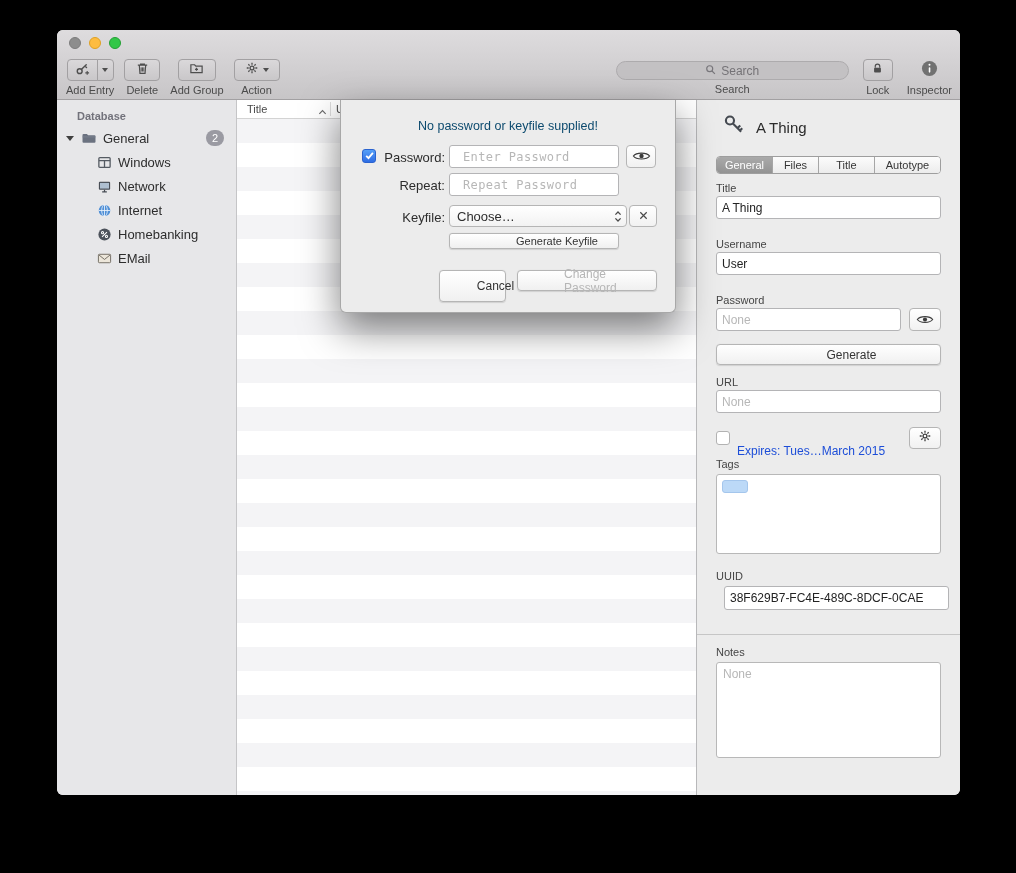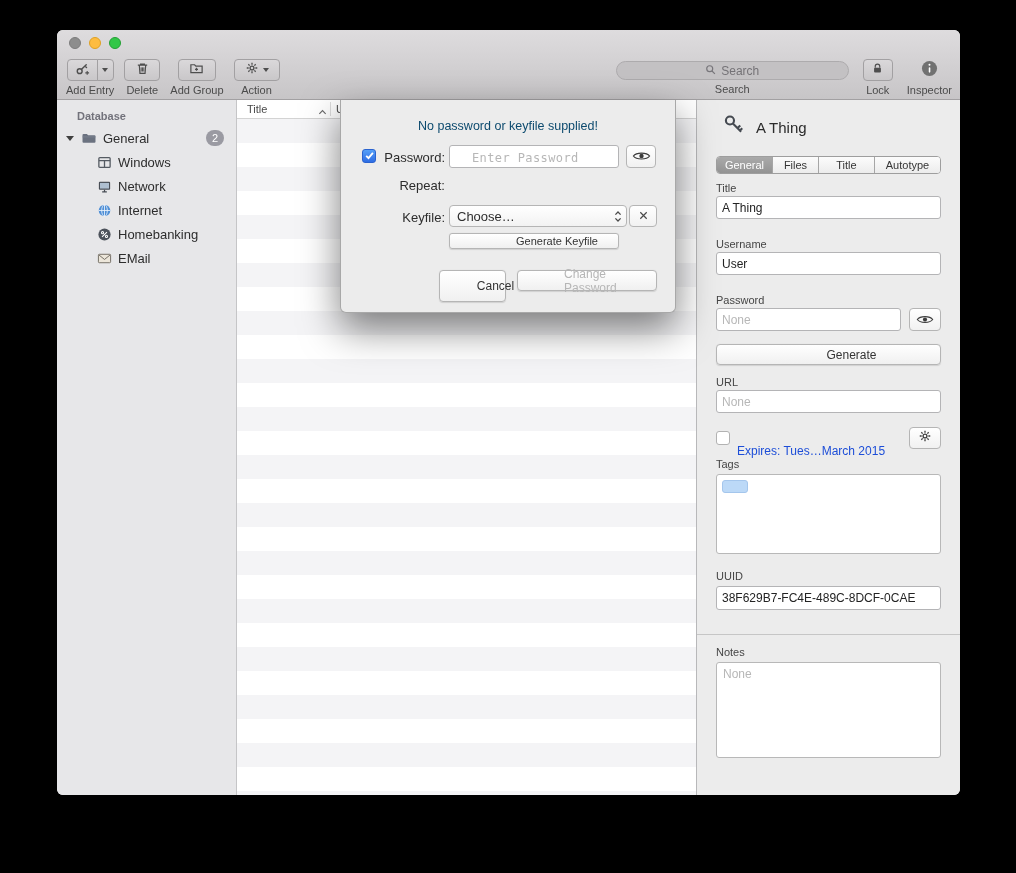--- a/index.html
+++ b/index.html
@@ -72,21 +72,21 @@
     border-radius:0 0 6px 6px; box-shadow:0 16px 38px rgba(0,0,0,.5); }
   .sheet-msg { position:absolute; top:19px; left:0; right:0; text-align:center;
     font-size:12.5px; color:#0c4a6e; }
   .sheet-label { position:absolute; left:38px; width:66px; text-align:right;
     font-size:13px; color:#2c2c2c; }
   .checkbox { width:14px; height:14px; border-radius:3px;
     display:flex; align-items:center; justify-content:center; }
   .checkbox.on { background:linear-gradient(#55a0f8,#2e6de4); border:1px solid #2a63cf; }
   .checkbox.off { background:#fff; border:1px solid #b2b2b2; }
   .field { background:#fff; border:1px solid #b4b4b6; border-radius:3px;
-    font-size:16px; color:#3b82f6; padding:0 22px; font-family:"Liberation Sans", sans-serif; outline:none; }
+    font-size:13px; color:#3b82f6; padding:0 13px; font-family:"Liberation Sans", sans-serif; outline:none; }
   .field.mono::placeholder { font-family:"DejaVu Sans Mono", monospace; font-size:12px;
     color:#b7b7b7; letter-spacing:.4px; }
   .field::placeholder { color:#b7b7b7; }
   .pushbtn { background:linear-gradient(#ffffff,#f0f0f0); border:1px solid #b5b5b5;
     border-radius:4px; font-size:12px; color:#333; box-shadow:0 .5px 1px rgba(0,0,0,.12);
     display:flex; align-items:center; justify-content:center;
     font-family:"Liberation Sans", sans-serif; cursor:default;padding-left:46px; }
   .pushbtn.disabled { color:#b6b6b6; }
   .popup { position:absolute; left:108px; top:105px; width:178px; height:22px;
     background:linear-gradient(#ffffff,#f2f2f2); border:1px solid #b5b5b5; border-radius:4px;
@@ -394,21 +394,21 @@
             </svg>
         </span>
       </span>
 
       <div class="ilabel" style="top:358px">Tags</div>
       <div class="tagsbox">
         <span class="tagchip"></span>
       </div>
 
       <div class="ilabel" style="top:470px">UUID</div>
-      <input class="ifield" style="top: 486px; height: 24px;" value="38F629B7-FC4E-489C-8DCF-0CAE">
+      <input class="ifield" style="top: 486px; height: 24px; margin-left: 8px;" value="38F629B7-FC4E-489C-8DCF-0CAE">
 
       <div class="insp-divider"></div>
 
       <div class="ilabel" style="top:546px">Notes</div>
       <textarea class="notesbox" placeholder="None" style=""></textarea>
     </div>
   </div>
 
   <div class="sheet">
     <div class="sheet-msg">No password or keyfile supplied!</div>
@@ -425,20 +425,21 @@
     <span class="iconbtn" style="position:absolute; left:285px; top:45px; width:30px; height:23px">
       <span>
         <svg viewBox="0 0 20 12" width="19" height="12">
             <path d="M1.5 6 C4.5 1.8 15.5 1.8 18.5 6 C15.5 10.2 4.5 10.2 1.5 6 Z" fill="none" stroke="#3c3c3c" stroke-width="1.3"></path>
             <circle cx="10" cy="6" r="2.3" fill="#3c3c3c"></circle>
           </svg>
       </span>
     </span>
 
     <label class="sheet-label" style="top:78px">Repeat:</label>
+    <input class="field mono" style="position: absolute; left: 108px; top: 73px; width: 170px; height: 23px;" placeholder="Repeat Password">
 
     <label class="sheet-label" style="top:110px">Keyfile:</label>
     <div class="popup">
       <span>Choose…</span>
       <span class="chev">
         <svg viewBox="0 0 8 14" width="8" height="13" fill="none" stroke="#4a4a4a" stroke-width="1.4">
             <path d="M1.2 5 L4 2.2 L6.8 5 M1.2 9 L4 11.8 L6.8 9"></path>
           </svg>
       </span>
     </div>

